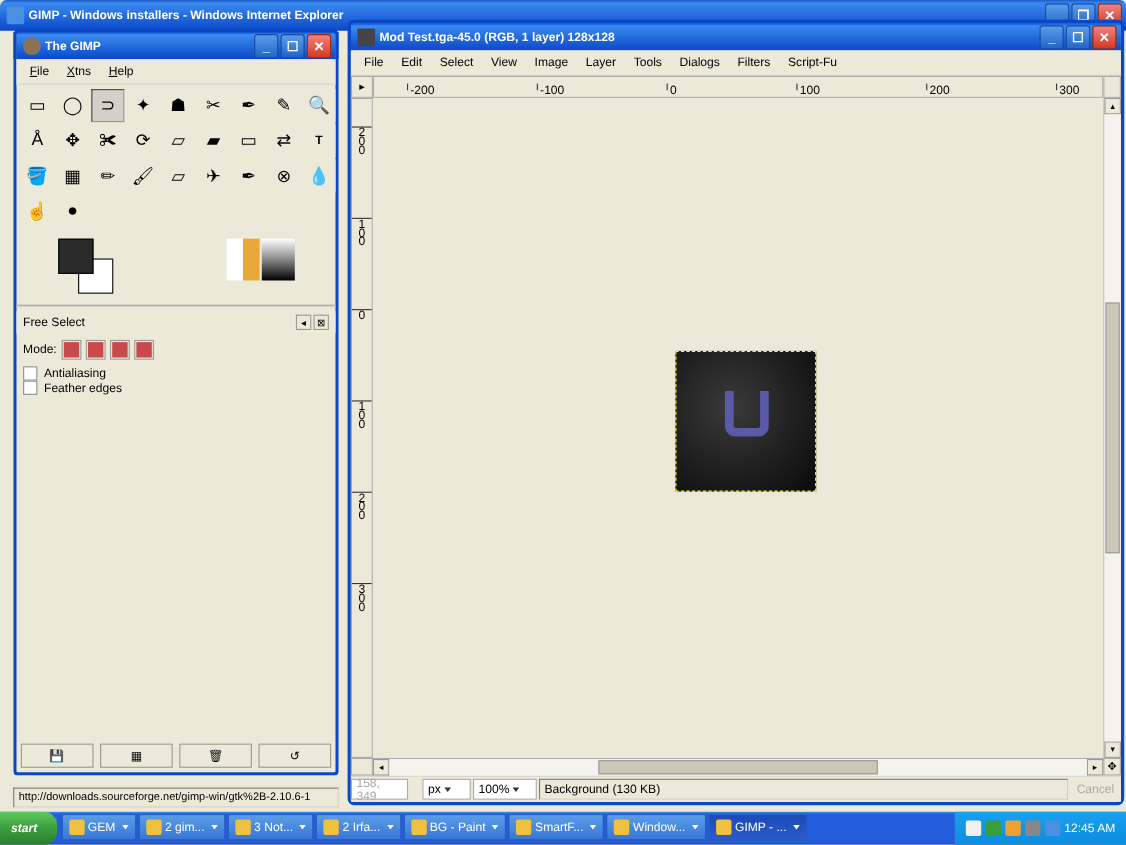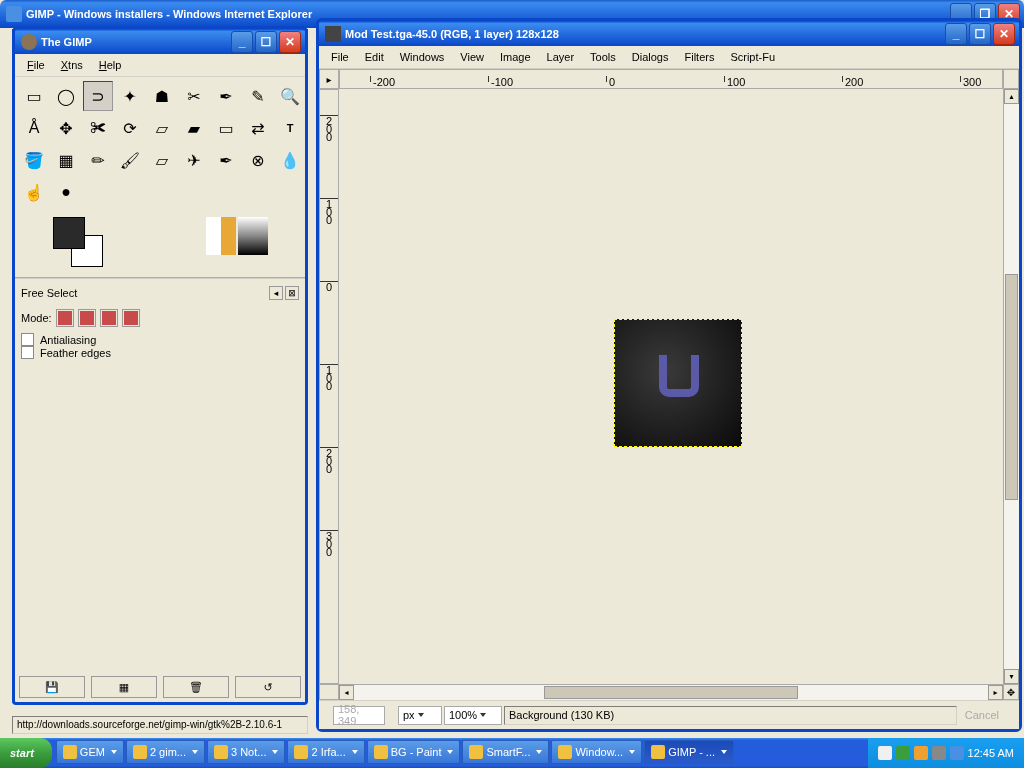--- a/index.html
+++ b/index.html
@@ -68,21 +68,21 @@
 .canvas { background: #ece9d8; position: relative; overflow: hidden; }
 .image { position: absolute; top: 230px; left: 275px; width: 128px; height: 128px; background: radial-gradient(circle at 40% 40%, #3a3a3a, #0a0a0a); border: 1px dashed #ffff00; }
 .u-shape { position: absolute; top: 35px; left: 44px; width: 40px; height: 42px; border: 8px solid #5a5aa8; border-top: none; border-radius: 0 0 10px 10px; }
 .scrollbar-v { background: #ece9d8; border-left: 1px solid #aaa; display: flex; flex-direction: column; }
 .scrollbar-h { background: #ece9d8; border-top: 1px solid #aaa; display: flex; }
 .sb-btn { width: 15px; height: 15px; background: #ece9d8; border: 1px solid #999; font-size: 8px; display: flex; align-items: center; justify-content: center; }
 .sb-track { flex: 1; background: #f4f3ee; position: relative; }
 .sb-thumb-v { position: absolute; top: 30%; left: 1px; right: 1px; height: 40%; background: #cdc7b8; border: 1px solid #999; }
 .sb-thumb-h { position: absolute; left: 30%; top: 1px; bottom: 1px; width: 40%; background: #cdc7b8; border: 1px solid #999; }
 
-.status-bar { display: flex; align-items: center; padding: 14px; background: #ece9d8; border-top: 1px solid #d4d0c8; height: 24px; gap: 2px; }
+.status-bar { display: flex; align-items: center; padding: 0; background: #ece9d8; border-top: 1px solid #d4d0c8; height: 24px; gap: 2px; }
 .sb-field { border: 1px solid #aaa; padding: 2px 4px; height: 19px; display: flex; align-items: center; background: white; }
 .sb-coord { width: 52px; color: #aaa; }
 .sb-unit { width: 44px; margin-left: 11px; }
 .sb-zoom { width: 58px; text-align: right; justify-content: flex-start; }
 .sb-info { flex: 1; background: #ece9d8; border: 1px inset #d4d0c8; }
 .sb-cancel { color: #aaa; padding: 0 6px; }
 
 
 .url-bar { position: absolute; top: 716px; left: 12px; width: 296px; height: 18px; background: #ece9d8; border: 1px inset #d4d0c8; font-size: 10px; padding: 2px 4px; overflow: hidden; white-space: nowrap; }
 
@@ -221,21 +221,21 @@
     <span>Mod Test.tga-45.0 (RGB, 1 layer) 128x128</span>
     <div class="ie-controls">
       <div class="tc-btn tc-min">_</div>
       <div class="tc-btn tc-max">☐</div>
       <div class="tc-btn tc-close">✕</div>
     </div>
   </div>
   <div class="gi-menu">
     <span>File</span>
     <span>Edit</span>
-    <span>Windows</span>
+    <span>Select</span>
     <span>View</span>
     <span>Image</span>
     <span>Layer</span>
     <span>Tools</span>
     <span>Dialogs</span>
     <span>Filters</span>
     <span>Script-Fu</span>
   </div>
   <div class="rulers-wrap">
     <div class="corner">▸</div>

